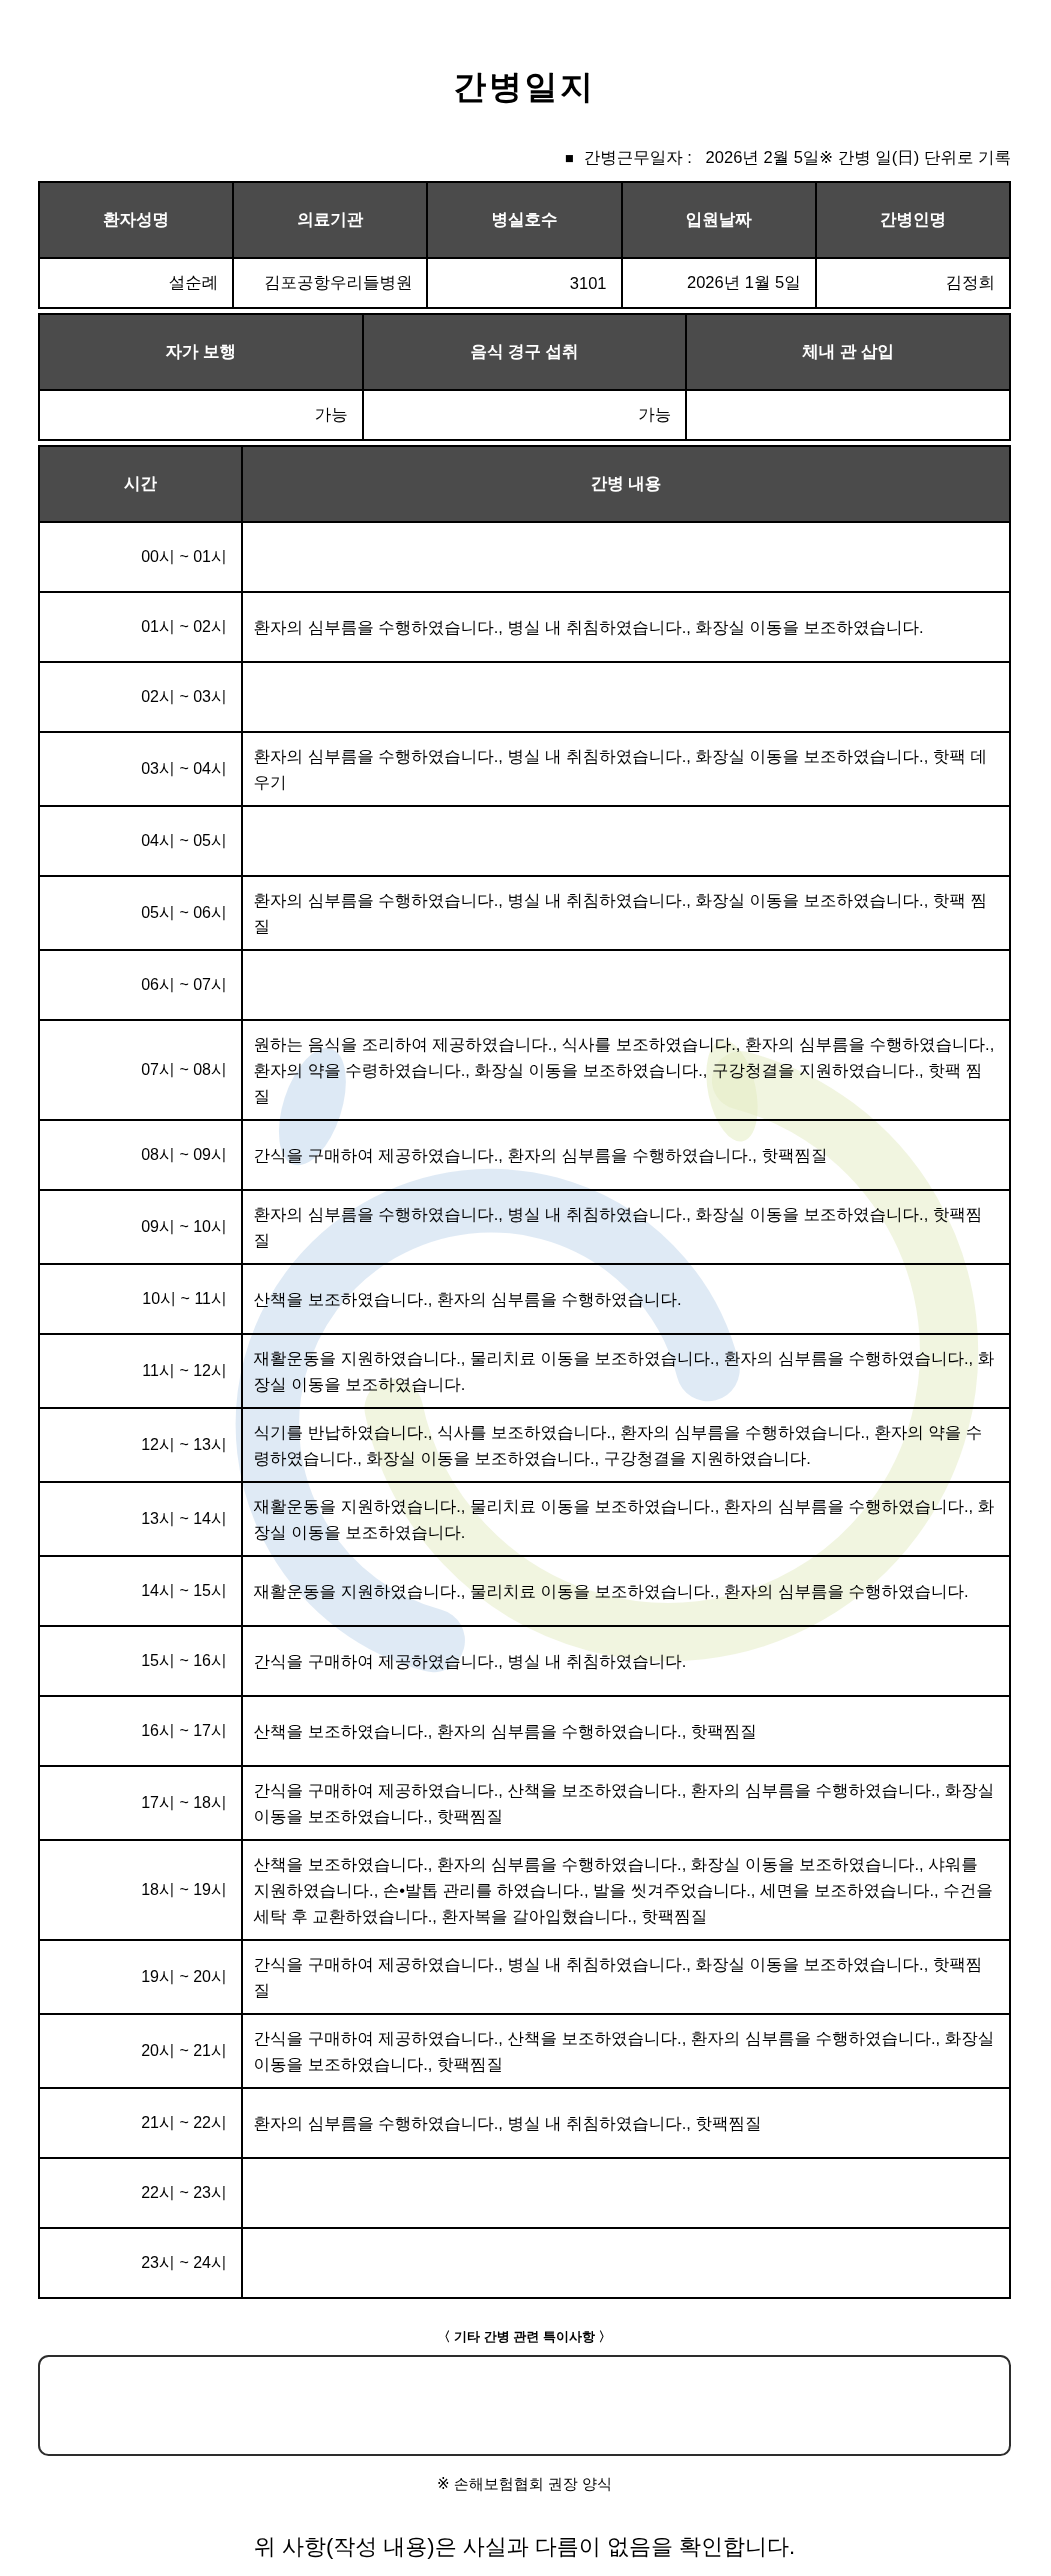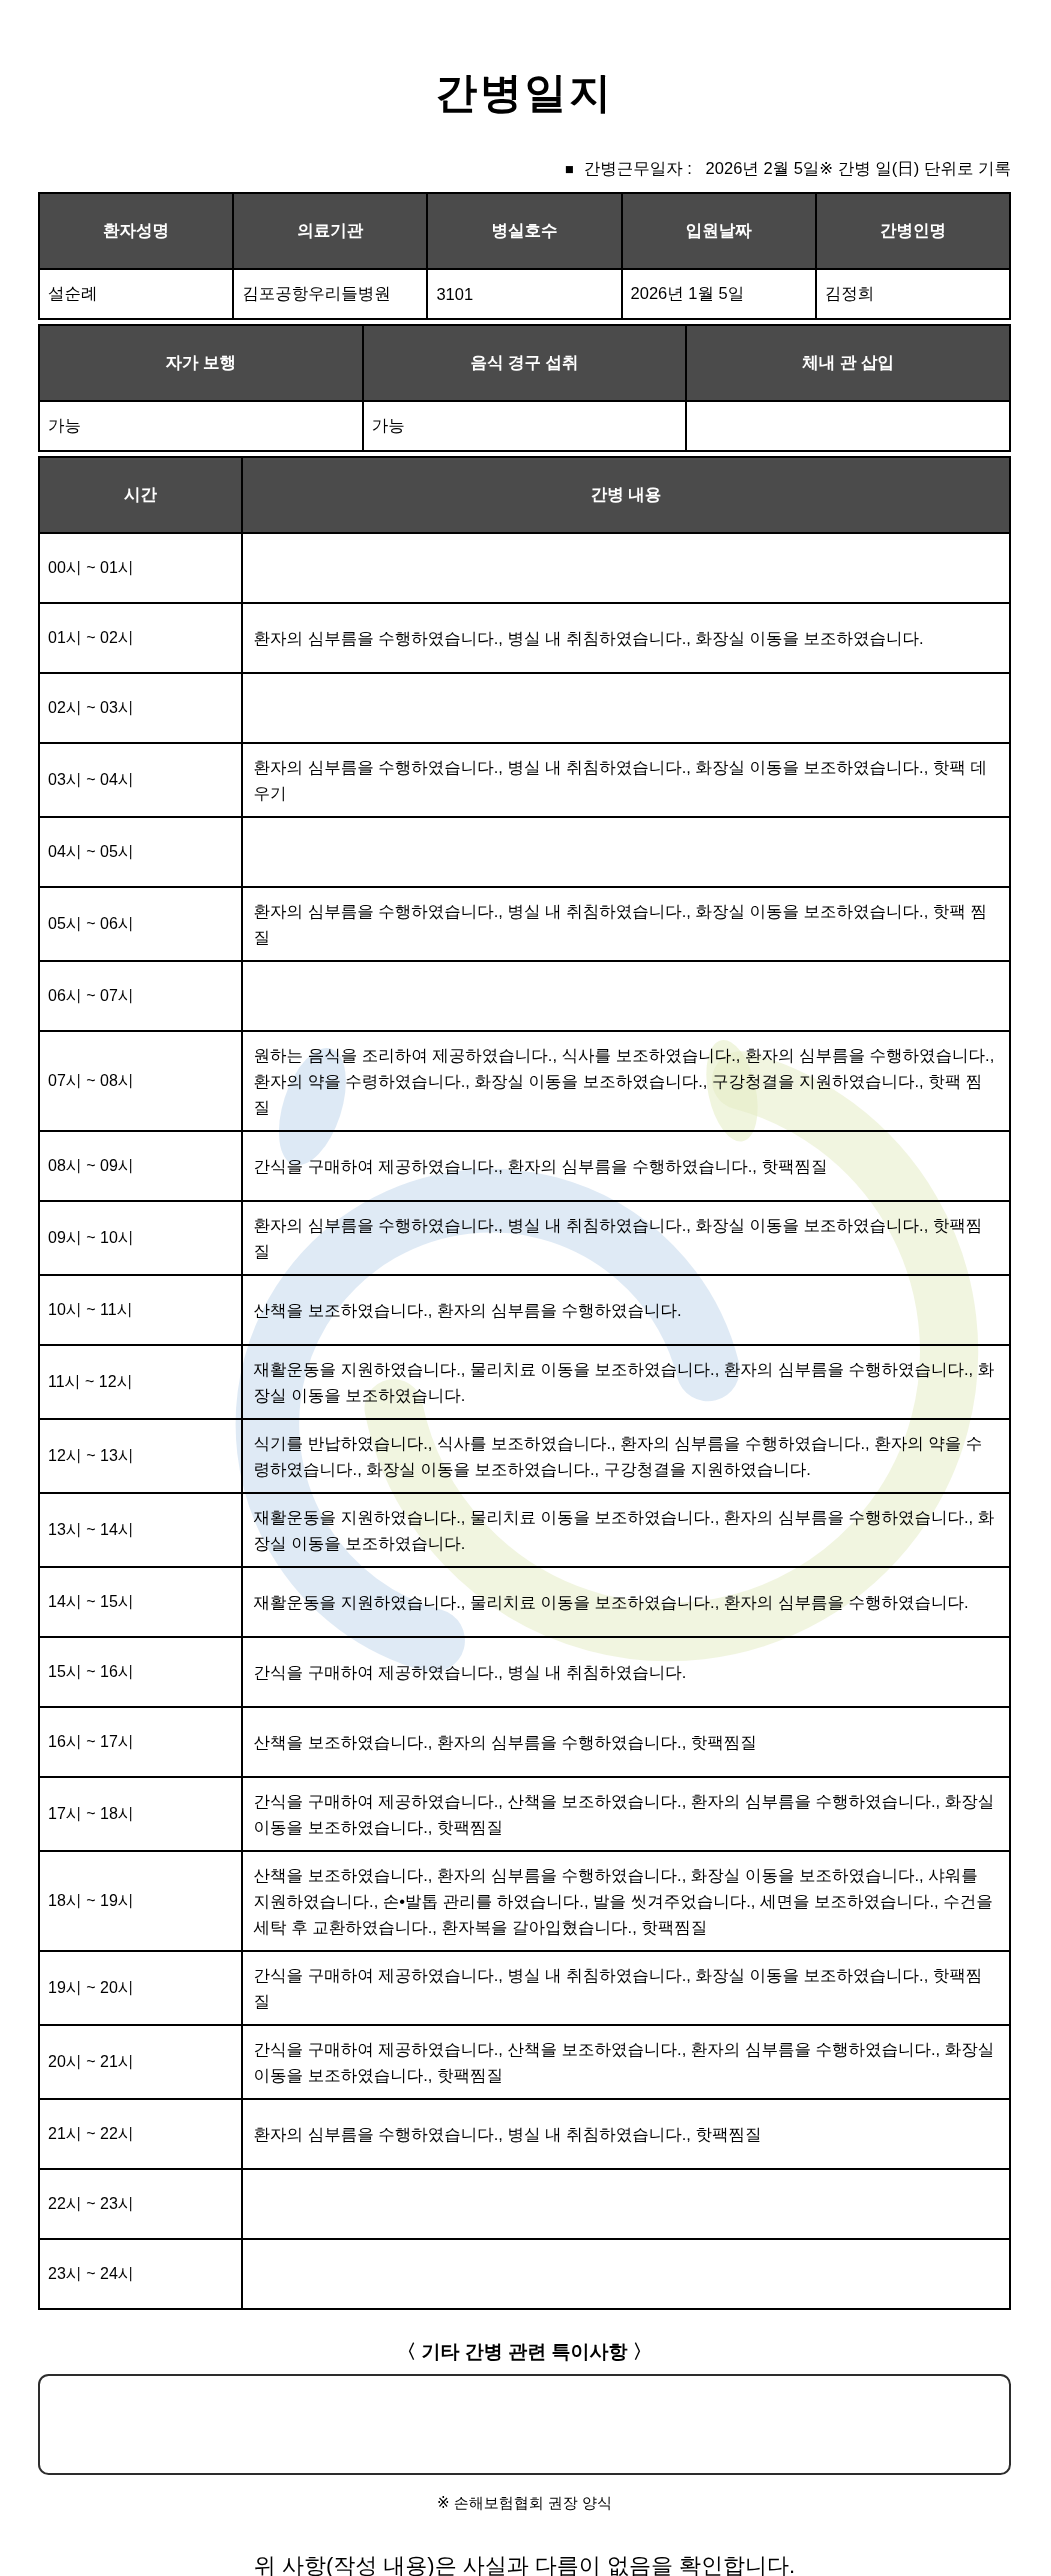--- a/index.html
+++ b/index.html
@@ -12,21 +12,21 @@
     font-family:"Liberation Sans","DejaVu Sans",sans-serif;
     color:#000;
   }
   .watermark{position:absolute;left:0;top:0;z-index:0;pointer-events:none;}
   .content{position:relative;z-index:1;padding:0 40px 0 38px;}
 
   .title{
     margin:0;
     padding-top:65px;
     text-align:center;
-    font-size:42px;
+    font-size:33px;
     font-weight:bold;
     letter-spacing:2.6px;
   }
 
   .info-row{
     display:flex;
     justify-content:flex-end;
     align-items:flex-end;
     margin-top:37px;
     font-size:16.5px;
@@ -47,36 +47,36 @@
     font-weight:bold;
     font-size:16.5px;
     height:50px;
     border:2px solid #000;
     padding:12px 4px;
   }
   .tbl td{
     font-size:16.5px;
     border:2px solid #000;
     height:48px;
-    text-align:left;
-    padding:0 8px;
+    text-align:right;
+    padding:0 14px;
     background:transparent;
   }
   .care td.time-cell{width:193px;font-size:16px;}
   .care td.content-cell{
     text-align:left;
     padding:10px 10.6px;
     line-height:26px;
   }
 
   .notes-heading{
     margin-top:29px;
     text-align:center;
     font-weight:bold;
-    font-size:19px;
+    font-size:13px;
   }
   .notes-box{
     margin-top:9.3px;
     height:97px;
     border:2px solid #2d2d2d;
     border-radius:10.6px;
     background:#fff;
   }
   .form-note{
     margin-top:19px;

